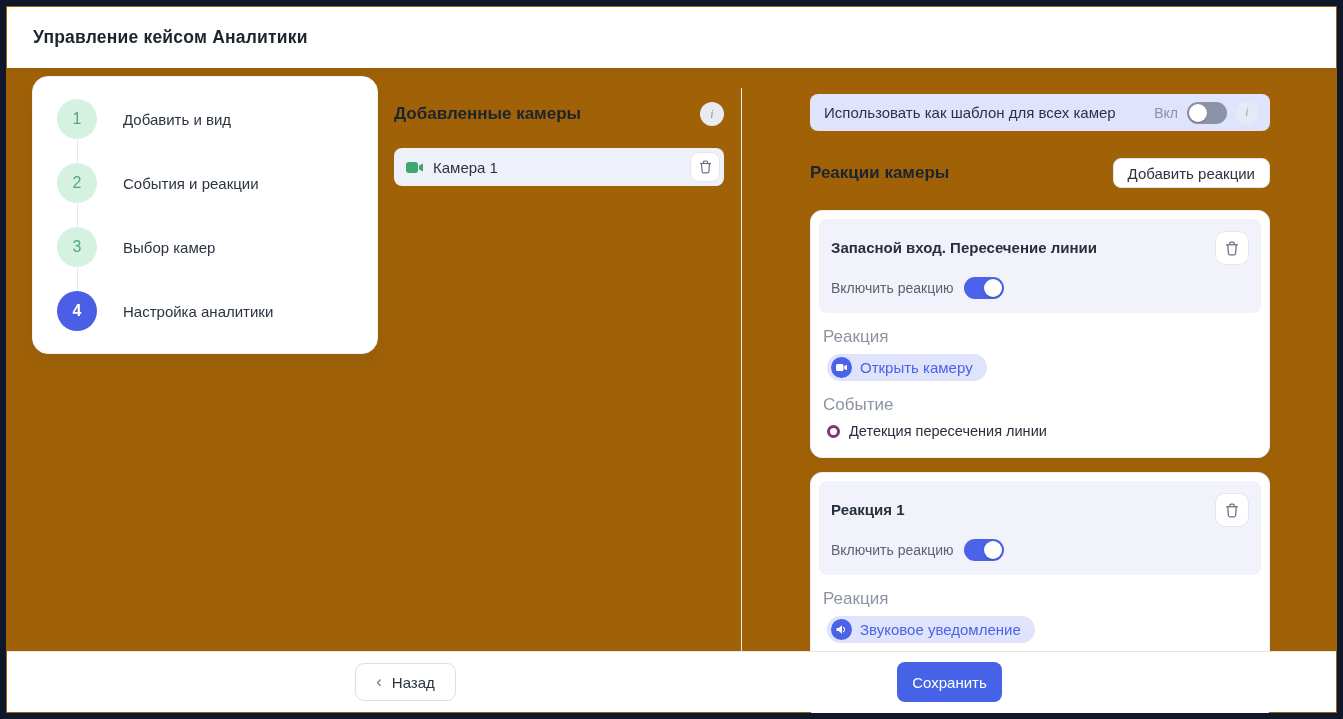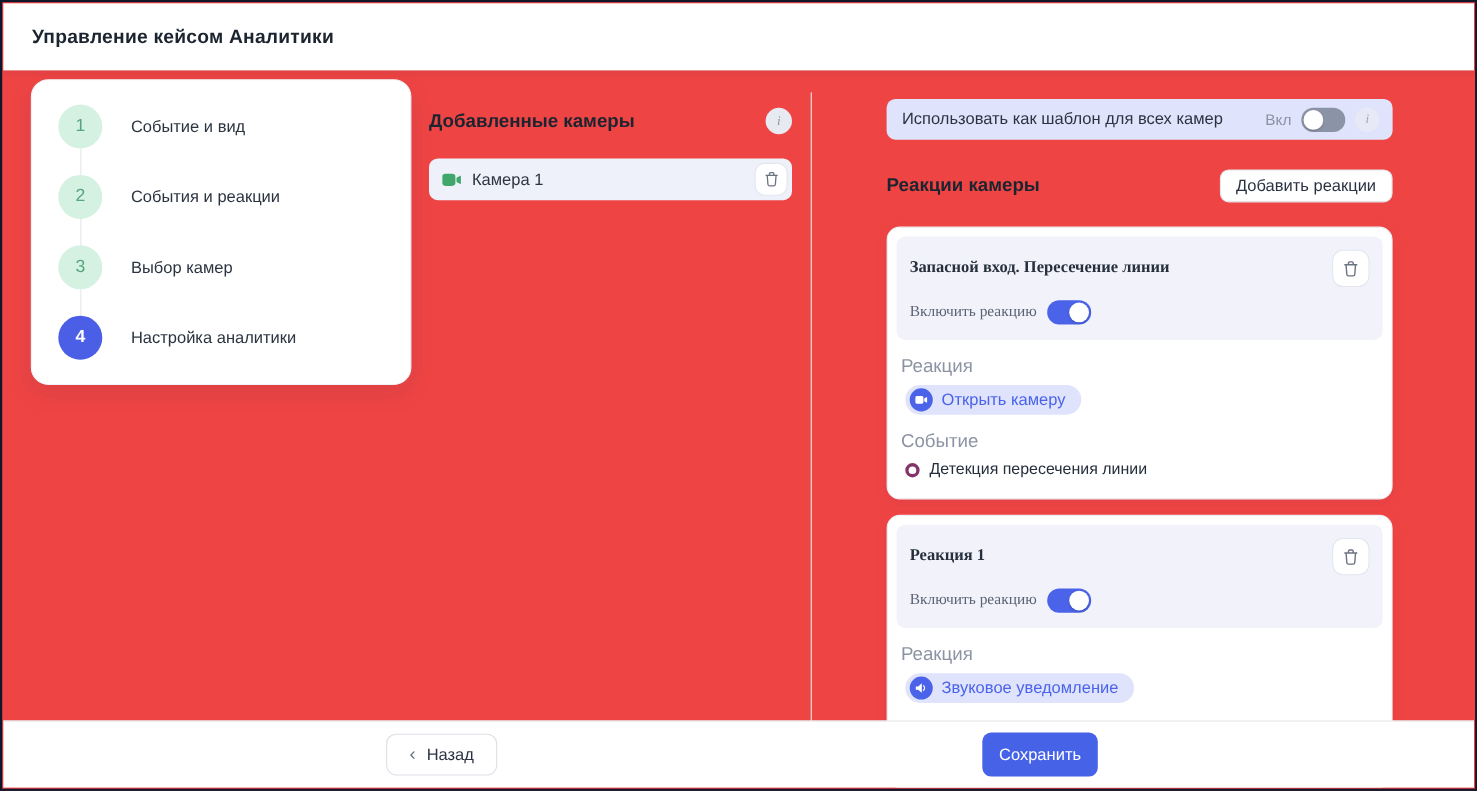--- a/index.html
+++ b/index.html
@@ -1,21 +1,21 @@
 <!DOCTYPE html>
 <html><head>
 <meta charset="utf-8">
 <style>
   * { margin:0; padding:0; box-sizing:border-box; }
   html,body { background:#fff; }
   body { font-family:"Liberation Sans", sans-serif; color:#26303d; }
 
   .frame {
     position:relative; width:1343px; height:719px;
-    border:2px solid #0f172a; background:#ef4444; overflow:hidden;
+    border:6px solid #0f172a; background:#a16207; overflow:hidden;
   }
 
   
   .header {
     position:absolute; left:1px; top:1px; right:1px; height:61px;
     background:#fff; display:flex; align-items:center; padding:0 26px;
     box-shadow:0 3px 6px rgba(24,39,75,.07);
     z-index:5;
   }
   .header-title { font-size:17.5px; font-weight:700; color:#1c2430; letter-spacing:.2px; }
@@ -101,21 +101,21 @@
     font-size:15px; color:#2b3342; cursor:pointer; font-family:inherit;text-align:center;
   }
 
   .reaction-card {
     margin-top:22px; background:#fff; border:1px solid #eef0f5; border-radius:12px;
     box-shadow:0 4px 12px rgba(24,39,75,.05);
     padding:8px 8px 18px;
   }
   .reaction-card + .reaction-card { margin-top:14px; }
   .reaction-card .card-head {
-    background:#f2f3fa; border-radius:8px; padding:12px 12px 14px 12px;font-family:Liberation Serif, serif;
+    background:#f2f3fa; border-radius:8px; padding:12px 12px 14px 12px;
   }
   .card-head-row { display:flex; align-items:flex-start; justify-content:space-between; }
   .reaction-card-title { font-size:15px; font-weight:700; color:#26303d; padding-top:8px; }
   .enable-row { display:flex; align-items:center; gap:10px; margin-top:12px; }
   .enable-label { font-size:14px; color:#5a6373; }
 
   .field-label { font-size:17px; color:#8c93a3; margin:14px 0 0 4px; }
   .chip {
     display:inline-flex; align-items:center; gap:8px; margin:7px 0 0 8px;
     background:#dfe3fc; border-radius:16px; padding:3px 14px 3px 4px; cursor:pointer; border:none;
@@ -157,21 +157,21 @@
   <div class="header">
     <div class="header-title">Управление кейсом Аналитики</div>
   </div>
   <button class="close-btn">
     <span>✕</span>
   </button>
 
   <div class="wizard-card">
     <div class="step-row">
       <div class="step-circle done">1</div>
-      <div class="step-label">Событие и вид</div>
+      <div class="step-label">Добавить и вид</div>
     </div>
     <div class="step-connector"></div>
     <div class="step-row">
       <div class="step-circle done">2</div>
       <div class="step-label">События и реакции</div>
     </div>
     <div class="step-connector"></div>
     <div class="step-row">
       <div class="step-circle done">3</div>
       <div class="step-label">Выбор камер</div>

